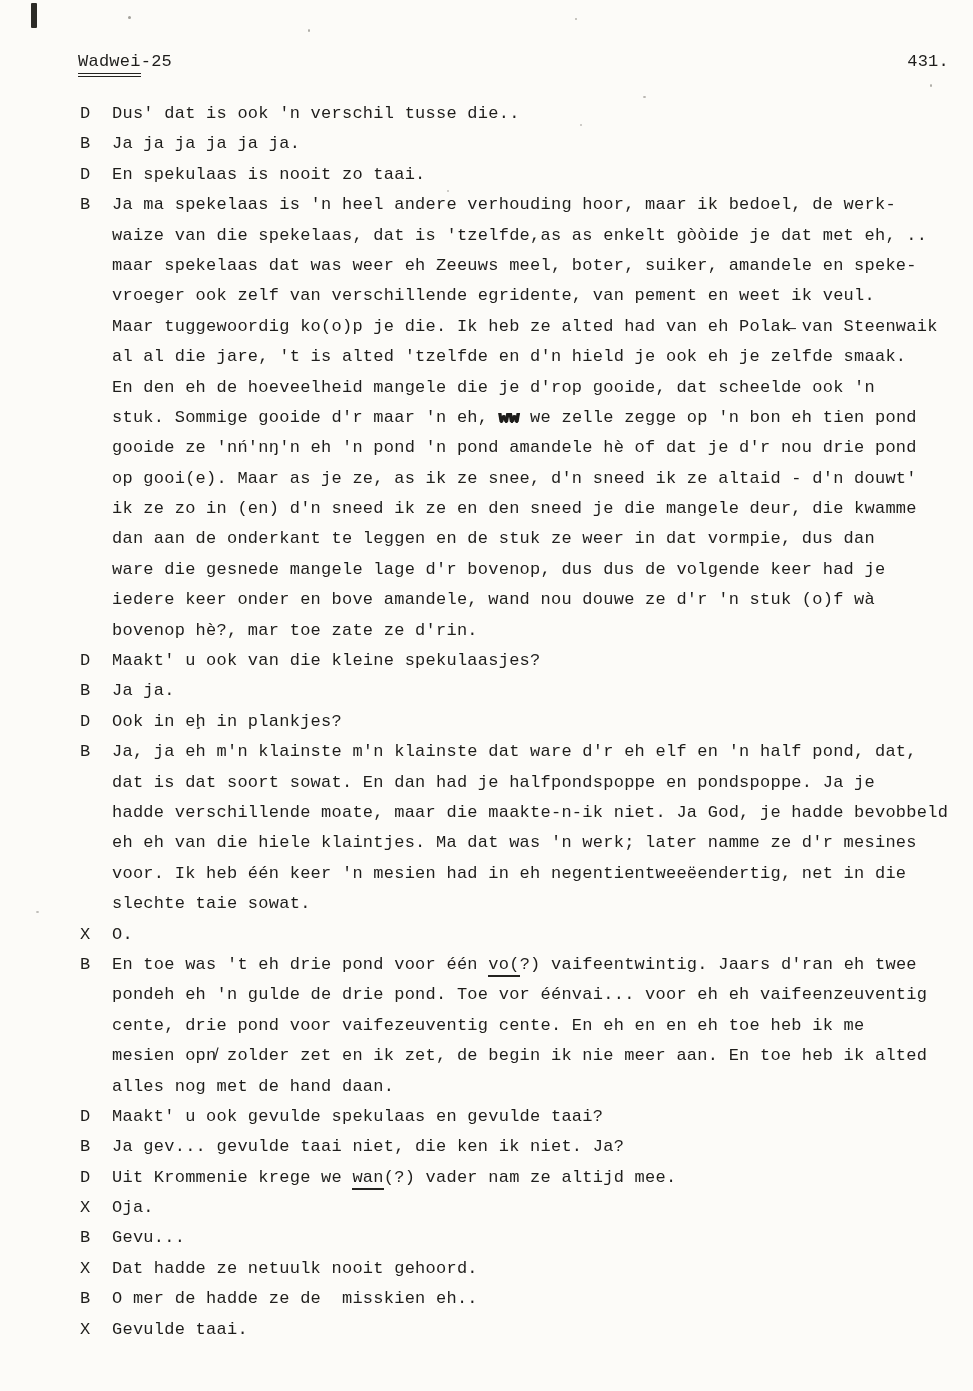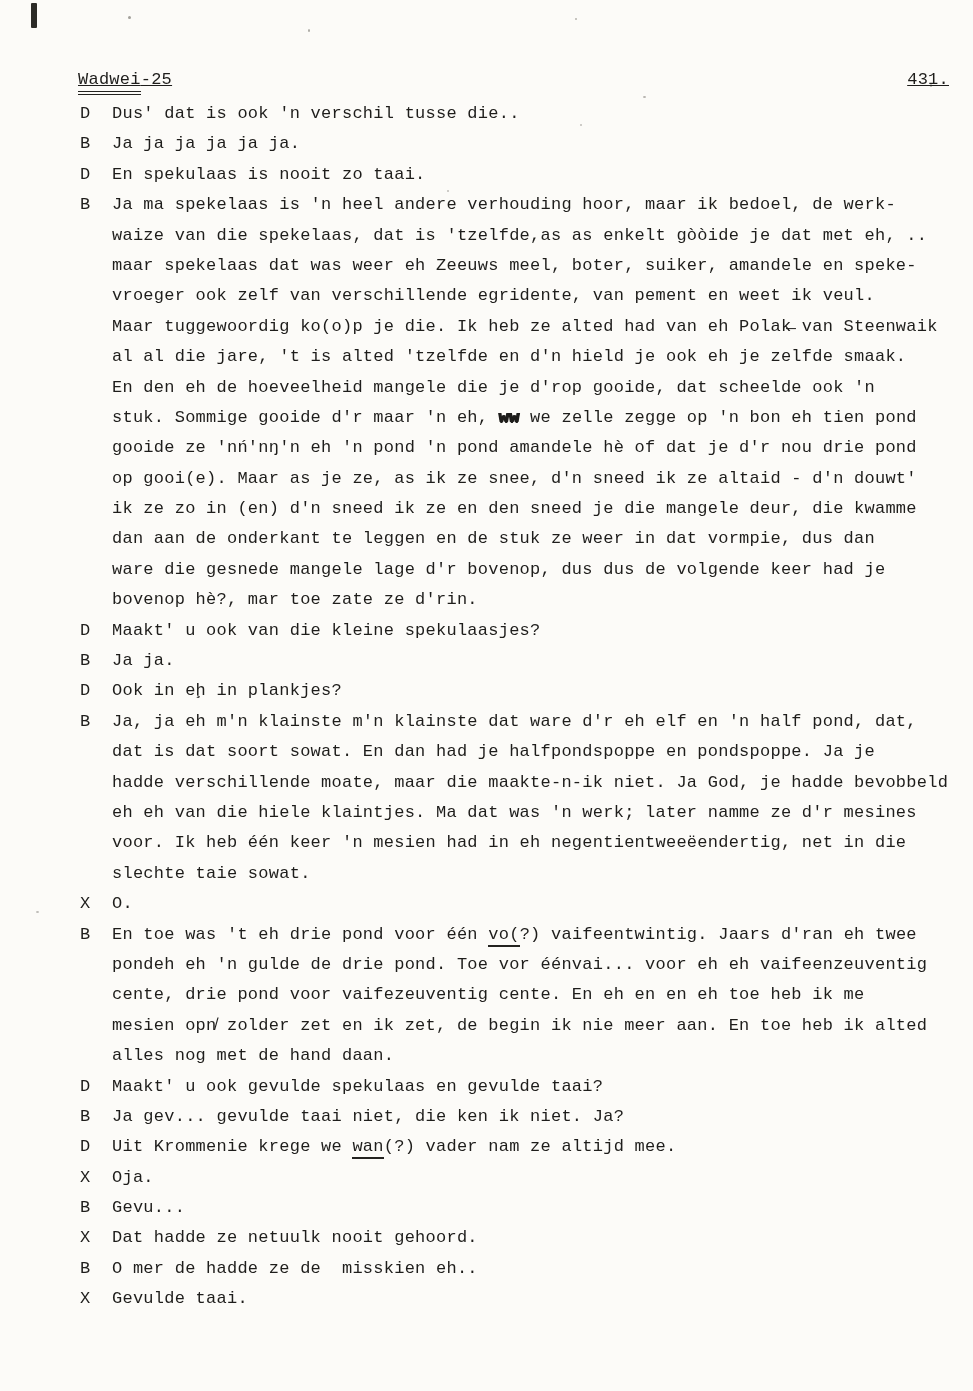--- a/index.html
+++ b/index.html
@@ -9,28 +9,27 @@
     height: 1391px;
     margin: 0 auto;
     background: #fcfbf8;
     color: #1e1d1b;
     font-family: "Liberation Mono", "DejaVu Sans Mono", monospace;
     font-size: 17px;
     overflow: hidden;
   }
   .header {
     position: absolute;
-    top: 68px;
+    top: 50px;
     left: 78px;
     right: 24px;
     display: flex;
     justify-content: space-between;
     align-items: center;
     line-height: 24px;
-    text-decoration: underline;
   }
   .title { letter-spacing: 0.25px; font-weight: bold; font-weight: normal; }
   .page-number { letter-spacing: 0.25px; margin-left: 28px; }
   .dialogue {
     position: absolute;
     top: 99px;
     left: 80px;
     right: 8px;
   }
   .line {
@@ -158,20 +157,24 @@
   <div class="line">
     <span class="speaker"></span>
     <span class="text">dan aan de onderkant te leggen en de stuk ze weer in dat vormpie, dus dan</span>
   </div>
 
   <div class="line">
     <span class="speaker"></span>
     <span class="text">ware die gesnede mangele lage d'r bovenop, dus dus de volgende keer had je</span>
   </div>
 
+  <div class="line">
+    <span class="speaker"></span>
+    <span class="text">iedere keer onder en bove amandele, wand nou douwe ze d'r 'n stuk (o)f wà</span>
+  </div>
 
   <div class="line">
     <span class="speaker"></span>
     <span class="text">bovenop hè?, mar toe zate ze d'rin.</span>
   </div>
 
   <div class="line">
     <span class="speaker">D</span>
     <span class="text">Maakt' u ook van die kleine spekulaasjes?</span>
   </div>

